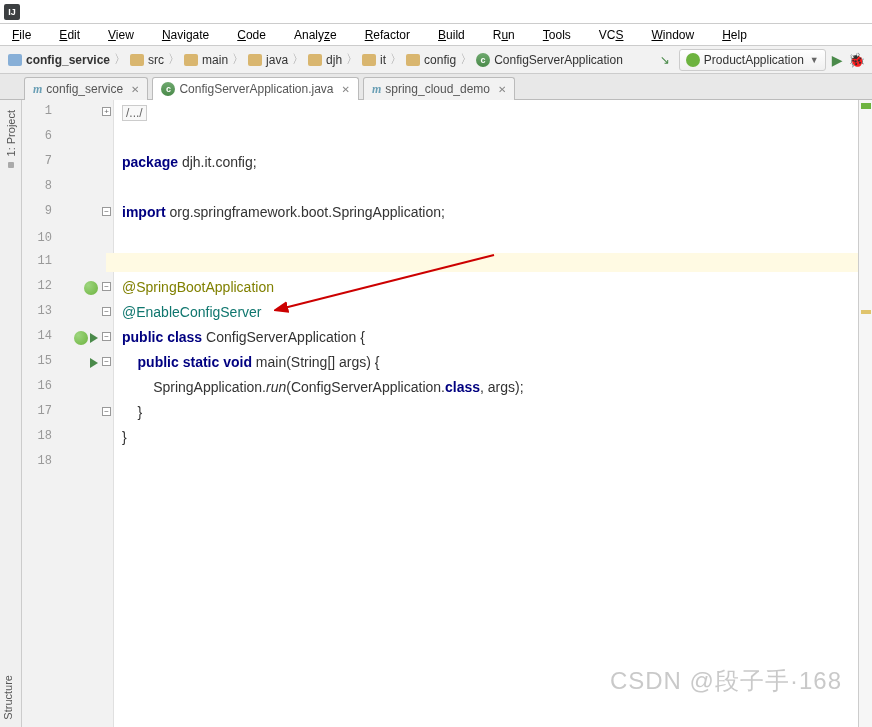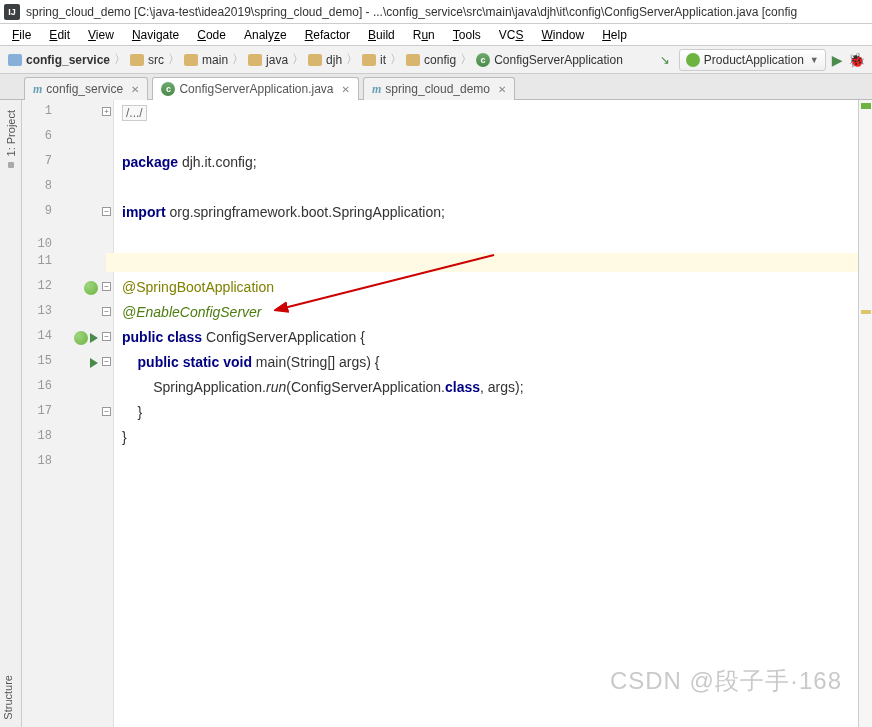--- a/index.html
+++ b/index.html
@@ -1,20 +1,20 @@
 <!DOCTYPE html>
 <html><head>
 <meta charset="utf-8">
 <style>
 * { margin:0; padding:0; box-sizing:border-box; font-family:"Segoe UI",Arial,sans-serif; }
 body { width:872px; height:727px; background:#fff; overflow:hidden; position:relative; font-size:12px; color:#000; }
 .title-bar { height:24px; background:#fff; display:flex; align-items:center; padding:0 4px; border-bottom:1px solid #ccc; }
 .title-bar .ij-icon { width:16px; height:16px; background:#3c3f41; border-radius:2px; display:inline-flex; align-items:center; justify-content:center; color:#fff; font-size:9px; margin-right:6px; font-weight:bold; }
 .title-bar span.title-text { font-size:12px; color:#333; white-space:nowrap; overflow:hidden; }
-.menu-bar { height:22px; display:flex; align-items:center; padding:0 6px; gap:6px; border-bottom:1px solid #ccc; }
+.menu-bar { height:22px; display:flex; align-items:center; padding:0 6px; gap:16px; border-bottom:1px solid #ccc; }
 .menu-bar .menu-item { padding:2px 6px; cursor:pointer; }
 .menu-bar .menu-item u { text-decoration:underline; }
 .nav-bar { height:28px; background:#f2f2f2; border-bottom:1px solid #ccc; display:flex; align-items:center; padding:0 6px; }
 .nav-bar .crumbs { display:flex; align-items:center; flex:1; overflow:hidden; }
 .nav-bar .crumb { display:flex; align-items:center; color:#333; padding:0 2px; white-space:nowrap; }
 .nav-bar .sep { color:#999; margin:0 2px; }
 .nav-bar .folder-icon { width:14px; height:12px; background:#d9b66f; border-radius:2px; margin-right:4px; position:relative; }
 .nav-bar .folder-icon.module { background:#87afd7; }
 .nav-bar .class-icon { width:14px; height:14px; border-radius:50%; background:linear-gradient(#6fa96f,#4a8a4a); margin-right:4px; display:inline-flex; align-items:center; justify-content:center; color:#fff; font-size:9px; font-weight:bold; }
 .nav-bar .right-tools { display:flex; align-items:center; gap:6px; }
@@ -41,37 +41,36 @@
 .gutter { width:92px; background:#f2f2f2; border-right:1px solid #e0e0e0; position:relative; }
 .line-no { position:absolute; left:0; width:30px; text-align:right; color:#999; font-size:12px; font-family:"Courier New",monospace; }
 .gutter .fold { position:absolute; left:80px; width:9px; height:9px; border:1px solid #999; background:#fff; font-size:8px; line-height:7px; text-align:center; color:#666; cursor:pointer; }
 .gutter .icon-slot { position:absolute; left:40px; width:40px; height:18px; display:flex; align-items:center; gap:2px; justify-content:flex-end; padding-right:4px; }
 .gutter .spring-leaf { width:14px; height:14px; border-radius:50%; background:radial-gradient(circle at 30% 30%, #9ed67f, #6db33f); display:inline-block; }
 .gutter .run-tri { width:0; height:0; border-left:8px solid #4a8a4a; border-top:5px solid transparent; border-bottom:5px solid transparent; display:inline-block; }
 .code { flex:1; position:relative; font-family:"Courier New",monospace; font-size:14px; color:#333; }
 .code .line { position:absolute; left:8px; white-space:pre; }
 .code .kw { color:#000080; font-weight:bold; }
 .code .ann { color:#808000; }
-.code .err { color:#4d7c0f; background:#fff;font-style:italic; }
+.code .err { color:#0f766e; background:#fff; }
 .code .meth { font-style:italic; color:#333; }
 .code .type { color:#20999d; }
 .code .folded { border:1px solid #ccc; background:#f8f8f8; padding:0 3px; color:#666; font-size:12px; }
 .code .highlight-line { position:absolute; left:-8px; right:0; height:19px; background:#fffae3; z-index:0; }
 .code .line > * { position:relative; z-index:1; }
 .arrow-svg { position:absolute; pointer-events:none; z-index:5; }
 .watermark { position:absolute; right:30px; bottom:30px; color:rgba(120,120,120,0.4); font-size:24px; font-weight:400; letter-spacing:1px; pointer-events:none; }
 .bottom-side { position:absolute; left:0; bottom:0; width:22px; }
 .bottom-side .vert-label { writing-mode:vertical-rl; transform:rotate(180deg); font-size:11px; color:#555; }
 </style>
 </head>
 <body>
 
 <div class="title-bar">
   <span class="ij-icon">IJ</span>
-  <span class="title-text">spring_cloud_demo [C:\java-test\idea2019\spring_cloud_demo] - ...\config_service\src\main\java\djh\it\config\ConfigServerApplication.java [config</span>
 </div>
 
 <div class="menu-bar">
   <span class="menu-item"><u>F</u>ile</span>
   <span class="menu-item"><u>E</u>dit</span>
   <span class="menu-item"><u>V</u>iew</span>
   <span class="menu-item"><u>N</u>avigate</span>
   <span class="menu-item"><u>C</u>ode</span>
   <span class="menu-item">Analy<u>z</u>e</span>
   <span class="menu-item"><u>R</u>efactor</span>
@@ -162,21 +161,21 @@
   </div>
 
   <div class="editor">
     <div class="gutter">
 
       <div class="line-no" style="top:4px">1</div>
       <div class="line-no" style="top:29px">6</div>
       <div class="line-no" style="top:54px">7</div>
       <div class="line-no" style="top:79px">8</div>
       <div class="line-no" style="top:104px">9</div>
-      <div class="line-no" style="top:137px">10</div>
+      <div class="line-no" style="top:131px">10</div>
       <div class="line-no" style="top:154px">11</div>
       <div class="line-no" style="top:179px">12</div>
       <div class="line-no" style="top:204px">13</div>
       <div class="line-no" style="top:229px">14</div>
       <div class="line-no" style="top:254px">15</div>
       <div class="line-no" style="top:279px">16</div>
       <div class="line-no" style="top:304px">17</div>
       <div class="line-no" style="top:329px">18</div>
       <div class="line-no" style="top:354px">18</div>
 

